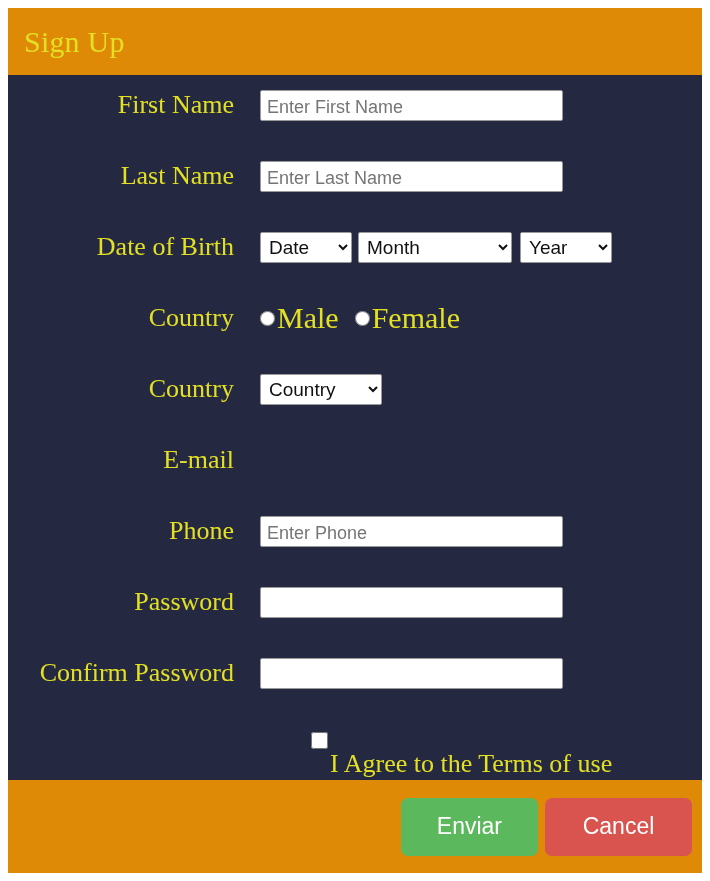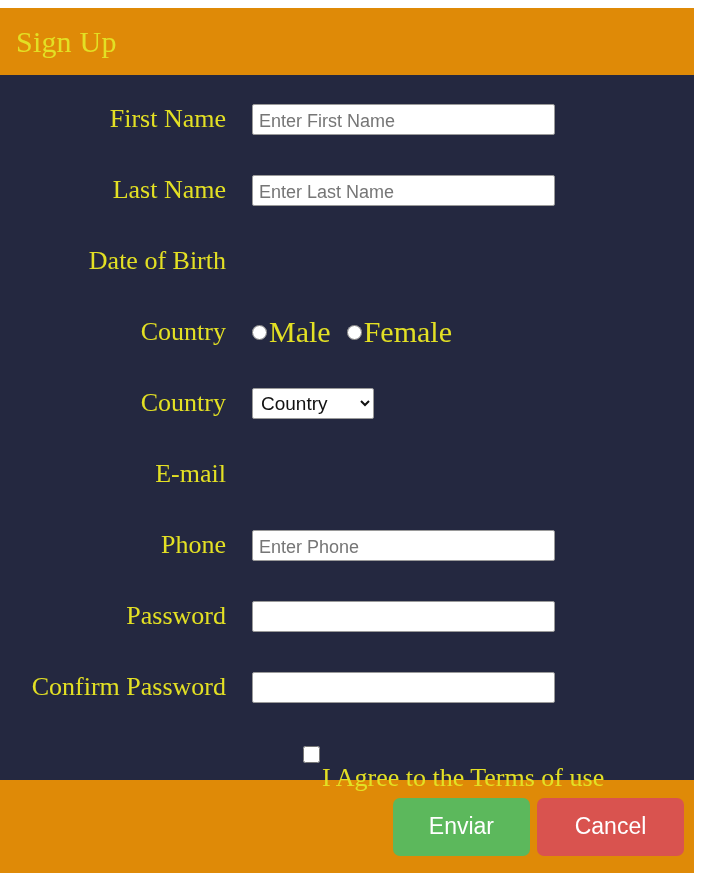--- a/index.html
+++ b/index.html
@@ -9,21 +9,21 @@
   }
   body {
     width: 710px;
     height: 881px;
     overflow: hidden;
     font-family: "Liberation Serif", serif;
   }
 
   .signup-card {
     position: absolute;
-    left: 0;
+    left: 8px;
     top: 8px;
     width: 694px;
     height: 865px;
     background: #14532d;
     display: flex;
     flex-direction: column;
     box-sizing: border-box;
   }
 
   
@@ -42,21 +42,21 @@
     font-size: 30px;
     line-height: 1;
     letter-spacing: 0.2px;
   }
 
   
   .card-body {
     flex: 1 1 auto;
     position: relative;
     background: #242840;
-    padding-top: 20px;
+    padding-top: 6px;
     box-sizing: border-box;
   }
 
   .form-row {
     display: flex;
     align-items: center;
     height: 48px;
     margin-bottom: 23px;
   }
 
@@ -211,20 +211,31 @@
         <span class="field-label">Last Name</span>
       </div>
       <div class="ctrl-col">
         <input class="text-field" type="text" placeholder="Enter Last Name" style="">
       </div>
     </div>
 
     <div class="form-row">
       <div class="lbl-col">
         <span class="field-label">Date of Birth</span>
+      </div>
+      <div class="ctrl-col">
+        <select class="sel-field sel-date">
+          <option>Date</option>
+        </select>
+        <select class="sel-field sel-month">
+          <option>Month</option>
+        </select>
+        <select class="sel-field sel-year">
+          <option>Year</option>
+        </select>
       </div>
     </div>
 
     <div class="form-row">
       <div class="lbl-col">
         <span class="field-label">Country</span>
       </div>
       <div class="ctrl-col">
         <div class="radio-group">
           <label class="radio-item">

